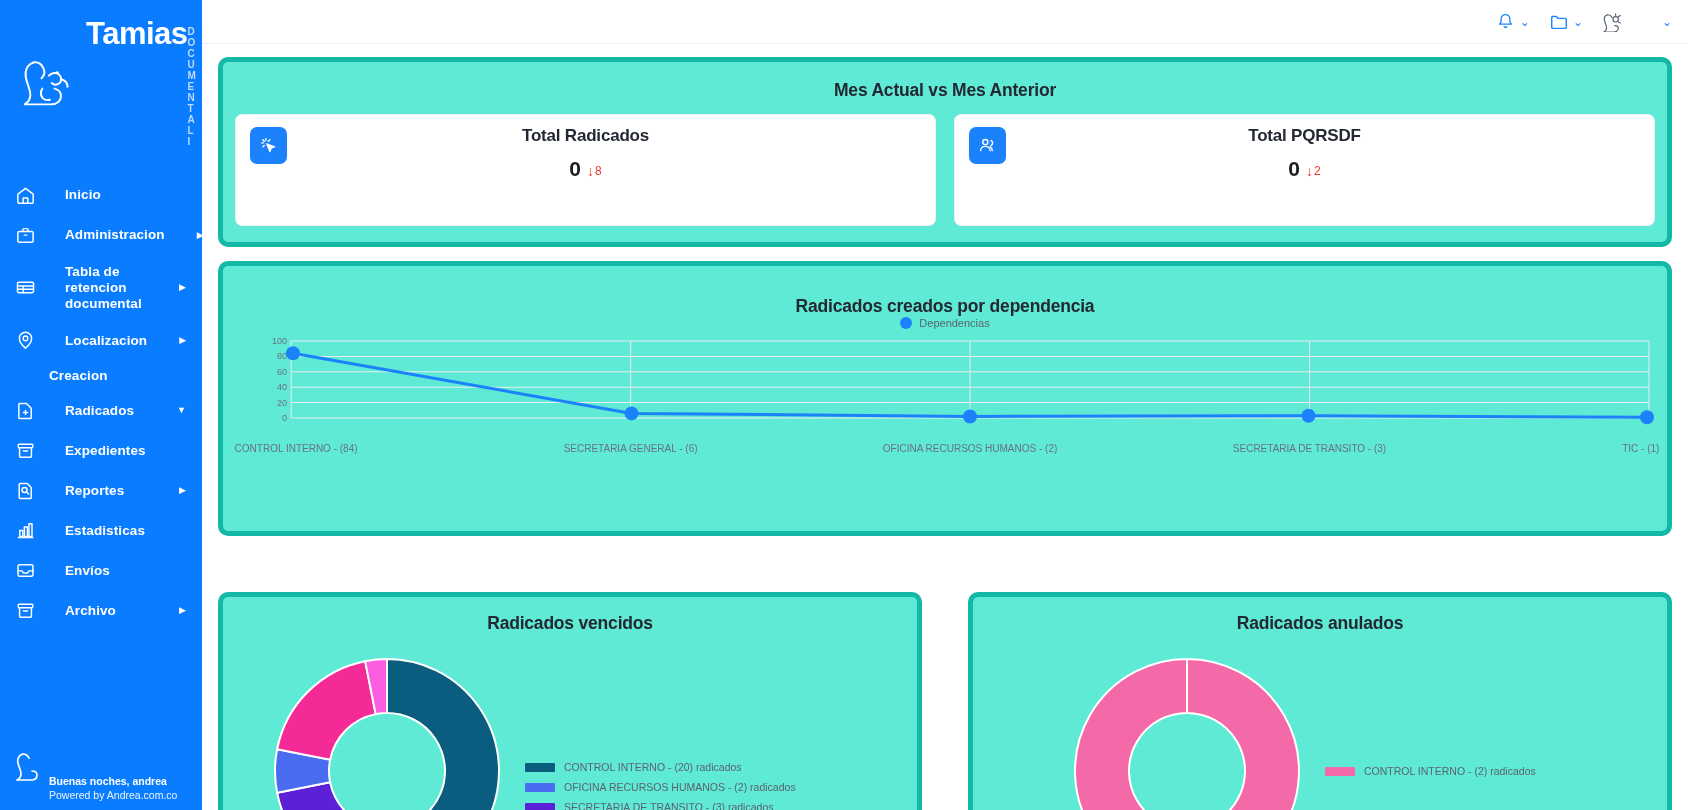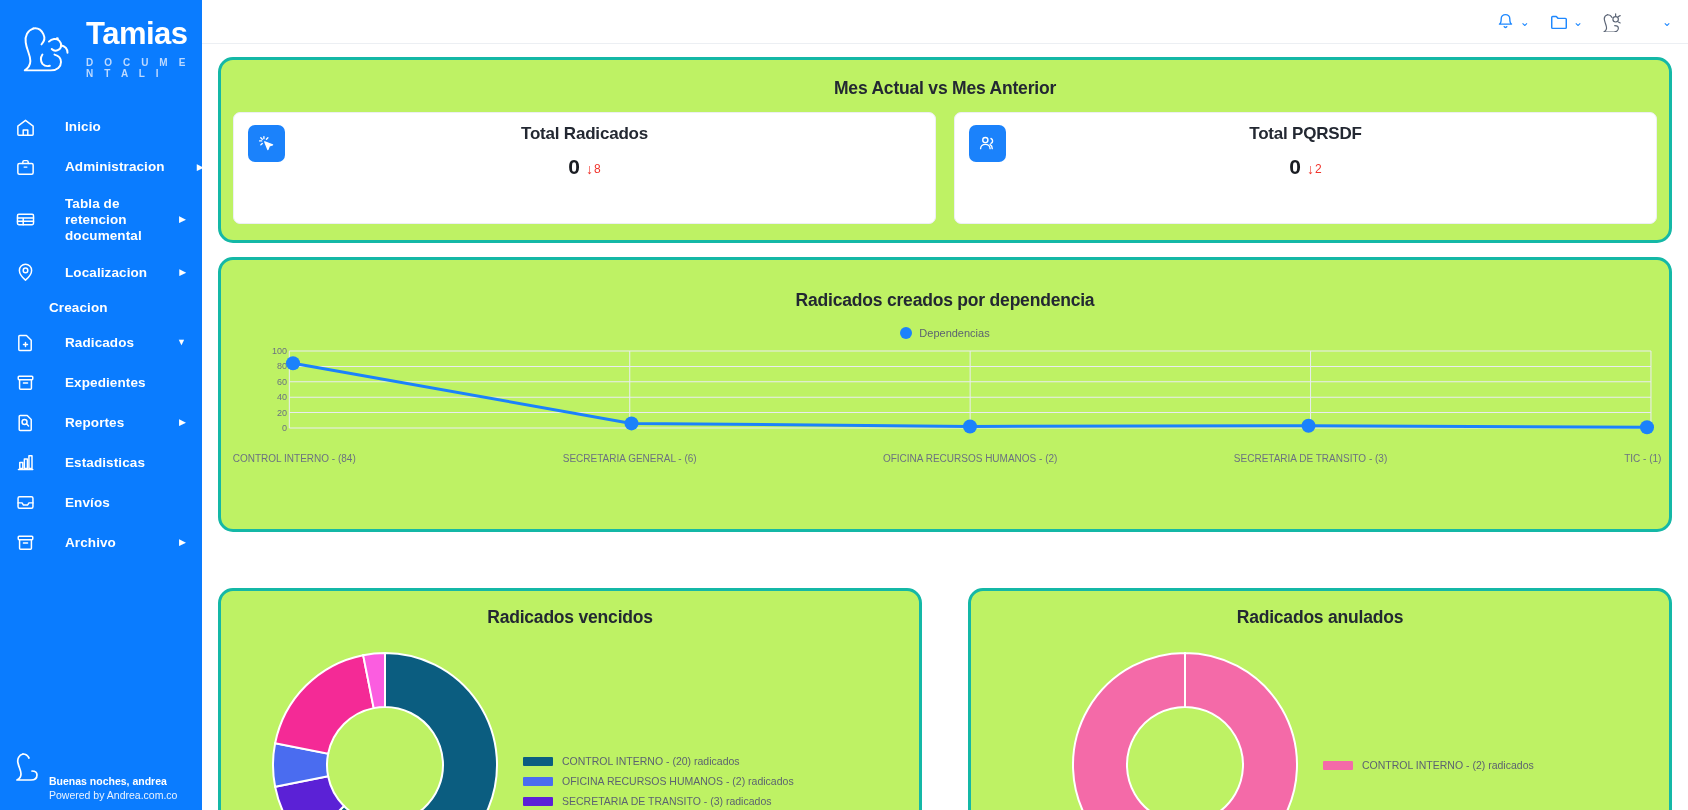--- a/index.html
+++ b/index.html
@@ -14,21 +14,21 @@
   
   .sidebar {
     width: 202px; height: 810px;
     background: #0a7cff;
     flex: 0 0 202px;
     position: relative;
     color: #fff;
   }
   .brand { padding: 18px 0 10px 18px; display: flex; align-items: center; gap: 8px; }
   .brand-logo { width: 60px; height: 52px; flex: 0 0 60px; }
-  .brand-text { display: flex; flex-direction: column; justify-content: center; }
+  .brand-text { display: flex; justify-content: center; }
   .brand-name {
     font-size: 31px; font-weight: 700; letter-spacing: -0.5px; line-height: 1;
     color: #fff;
   }
   .brand-sub {
     font-size: 10px; letter-spacing: 4.1px; color: #bcd9ff; margin-top: 8px;
     font-weight: 700;
   }
 
   .nav { margin-top: 18px; }
@@ -69,23 +69,23 @@
     display: flex; align-items: center; justify-content: flex-end;
     padding-right: 16px; gap: 0px;
   }
   .tb-group { display: flex; align-items: center; gap: 3px; padding: 0 9px; cursor: pointer; }
   .tb-icon { width: 22px; height: 22px; display: flex; align-items: center; justify-content: center; }
   .tb-caret { color: #1e88ff; font-size: 12px; line-height: 1; }
 
   .content { flex: 1; overflow: hidden; padding: 0 0 0 0; background: #fff; }
 
   .panel {
-    background: #bef264;
-    border: 3px solid #14b8a6;
-    border-radius: 15px;
+    background: #5eead4;
+    border: 5px solid #14b8a6;
+    border-radius: 10px;
   }
 
   
   .kpi-panel { margin: 13px 16px 0 16px; padding: 12px 12px 16px 12px; }
   .kpi-title {
     text-align: center; font-size: 17.5px; font-weight: 700; color: #232832;
     padding: 6px 0 13px 0; letter-spacing: -0.2px;
   }
   .kpi-row { display: flex; gap: 18px; }
   .kpi-card {
@@ -101,21 +101,21 @@
   .kpi-name { font-size: 17px; font-weight: 700; color: #232832; letter-spacing: -0.2px; }
   .kpi-value-row { margin-top: 11px; display: flex; align-items: baseline; justify-content: center; gap: 6px; }
   .kpi-value { font-size: 21px; font-weight: 700; color: #1a1d23; }
   .kpi-delta { font-size: 12px; color: #f0342c; font-weight: 500; display: flex; align-items: center; gap: 1px; }
   .kpi-delta .arrow { font-size: 14px; line-height: 1; }
   .kpi-spacer { width: 51px; flex: 0 0 51px; }
 
   
   .line-panel { margin: 14px 16px 0 16px; padding: 14px 10px 22px 10px; height: 275px; position: relative; }
   .line-title { text-align: center; font-size: 17.5px; font-weight: 700; color: #232832; letter-spacing: -0.2px; margin-top: 16px; }
-  .line-legend { display: flex; align-items: flex-start; justify-content: center; gap: 7px; margin-top: 16px; }
+  .line-legend { display: flex; align-items: flex-start; justify-content: center; gap: 7px; }
   .legend-dot { width: 12px; height: 12px; border-radius: 50%; background: #1b82fb; }
   .legend-label { font-size: 11px; color: #5c6370; }
   .plot-wrap { position: relative; margin-top: 6px; height: 105px; }
   .plot-svg { display: block; width: 100%; height: 105px; }
   .xlabels { position: relative; height: 16px; margin-top: 3px; }
   .xlabel {
     position: absolute; font-size: 10px; color: #6b7280; white-space: nowrap;
     transform: translateX(-50%); top: 0;
   }
 

